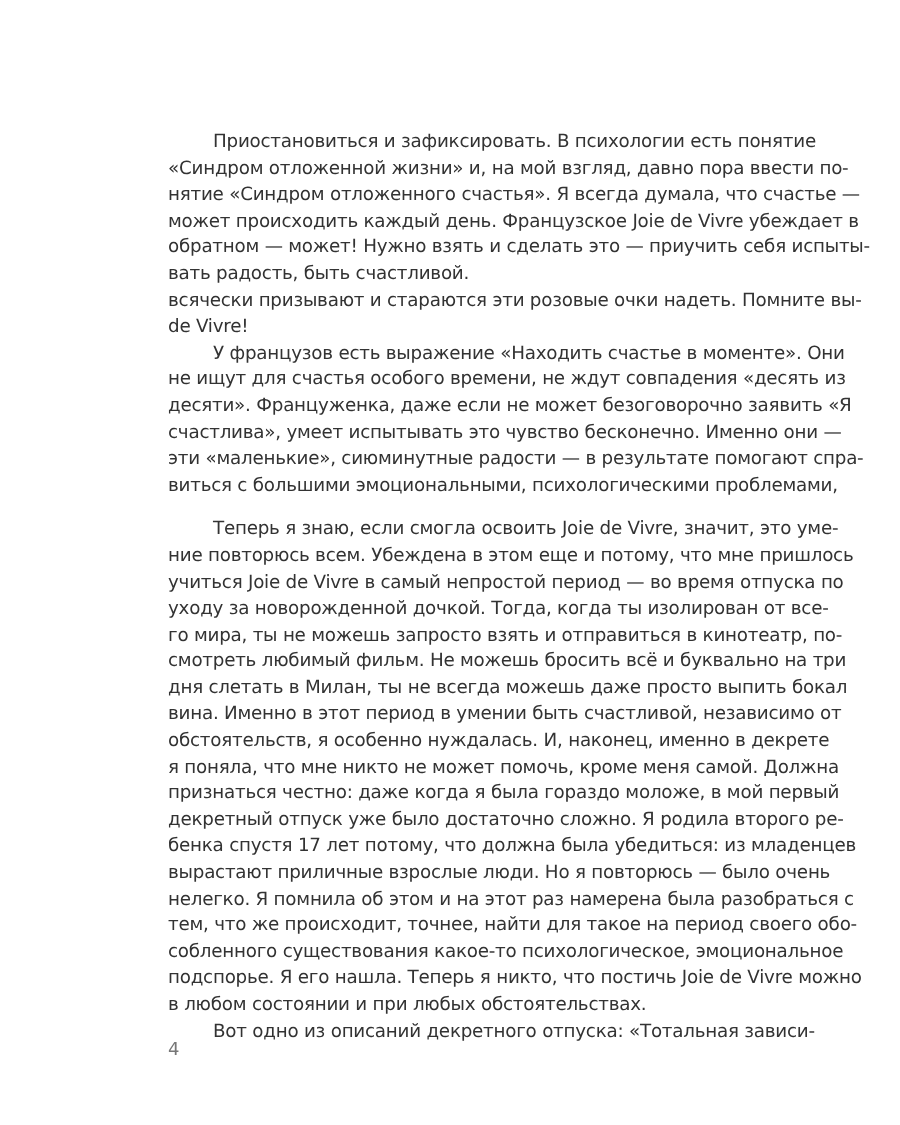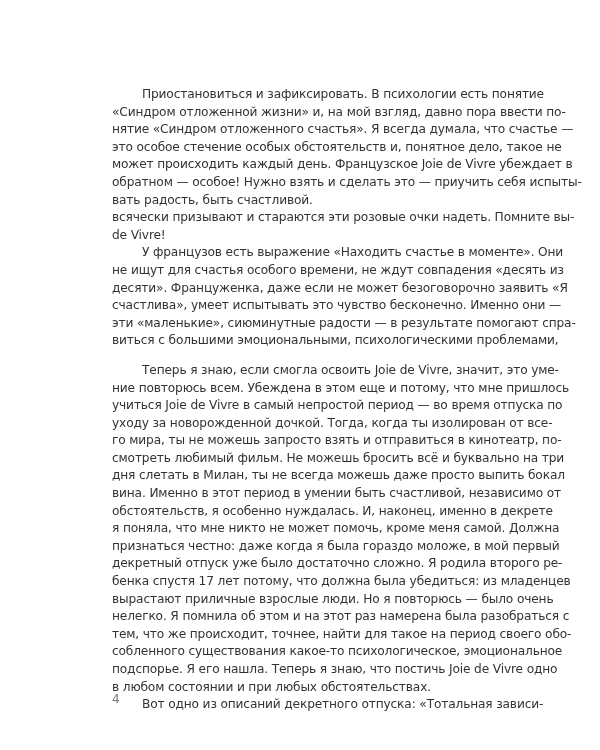--- a/index.html
+++ b/index.html
@@ -59,23 +59,22 @@
 </head>
 <body>
 
 <div class="page">
   <div class="text-block">
 
     <div>
       <span class="line indent">Приостановиться и зафиксировать. В психологии есть понятие</span>
       <span class="line">«Синдром отложенной жизни» и, на мой взгляд, давно пора ввести по-</span>
       <span class="line">нятие «Синдром отложенного счастья». Я всегда думала, что счастье —</span>
-      <span class="line">это особое стечение особых обстоятельств и, понятное дело, такое не</span>
       <span class="line">может происходить каждый день. Французское Joie de Vivre убеждает в</span>
-      <span class="line">обратном — особое! Нужно взять и сделать это — приучить себя испыты-</span>
+      <span class="line">обратном — может! Нужно взять и сделать это — приучить себя испыты-</span>
       <span class="line last">вать радость, быть счастливой.</span>
     </div>
 
     <div>
       <span class="line">всячески призывают и стараются эти розовые очки надеть. Помните вы-</span>
       <span class="line last">de Vivre!</span>
     </div>
 
     <div>
       <span class="line indent">У французов есть выражение «Находить счастье в моменте». Они</span>
@@ -99,21 +98,21 @@
       <span class="line">вина.  Именно в этот период в умении быть счастливой, независимо от</span>
       <span class="line">обстоятельств, я особенно нуждалась. И, наконец, именно в декрете</span>
       <span class="line">я поняла, что мне никто не может помочь, кроме меня самой. Должна</span>
       <span class="line">признаться честно: даже когда я была гораздо моложе, в мой первый</span>
       <span class="line">декретный отпуск   уже было достаточно сложно. Я родила второго ре-</span>
       <span class="line">бенка спустя 17 лет потому, что должна была убедиться: из младенцев</span>
       <span class="line">вырастают приличные взрослые люди. Но я повторюсь — было очень</span>
       <span class="line">нелегко. Я помнила об этом и на этот раз намерена была разобраться с</span>
       <span class="line">тем, что же происходит, точнее, найти для такое на период своего обо-</span>
       <span class="line">собленного существования какое-то психологическое, эмоциональное</span>
-      <span class="line">подспорье. Я его нашла. Теперь я знаю, что постичь Joie de Vivre одно</span>
+      <span class="line">подспорье. Я его нашла. Теперь я никто, что постичь Joie de Vivre можно</span>
       <span class="line last">в любом состоянии и при любых обстоятельствах.</span>
     </div>
 
     <div>
       <span class="line indent">Вот одно из описаний декретного отпуска: «Тотальная зависи-</span>
 
     </div>
 
   </div>
 

